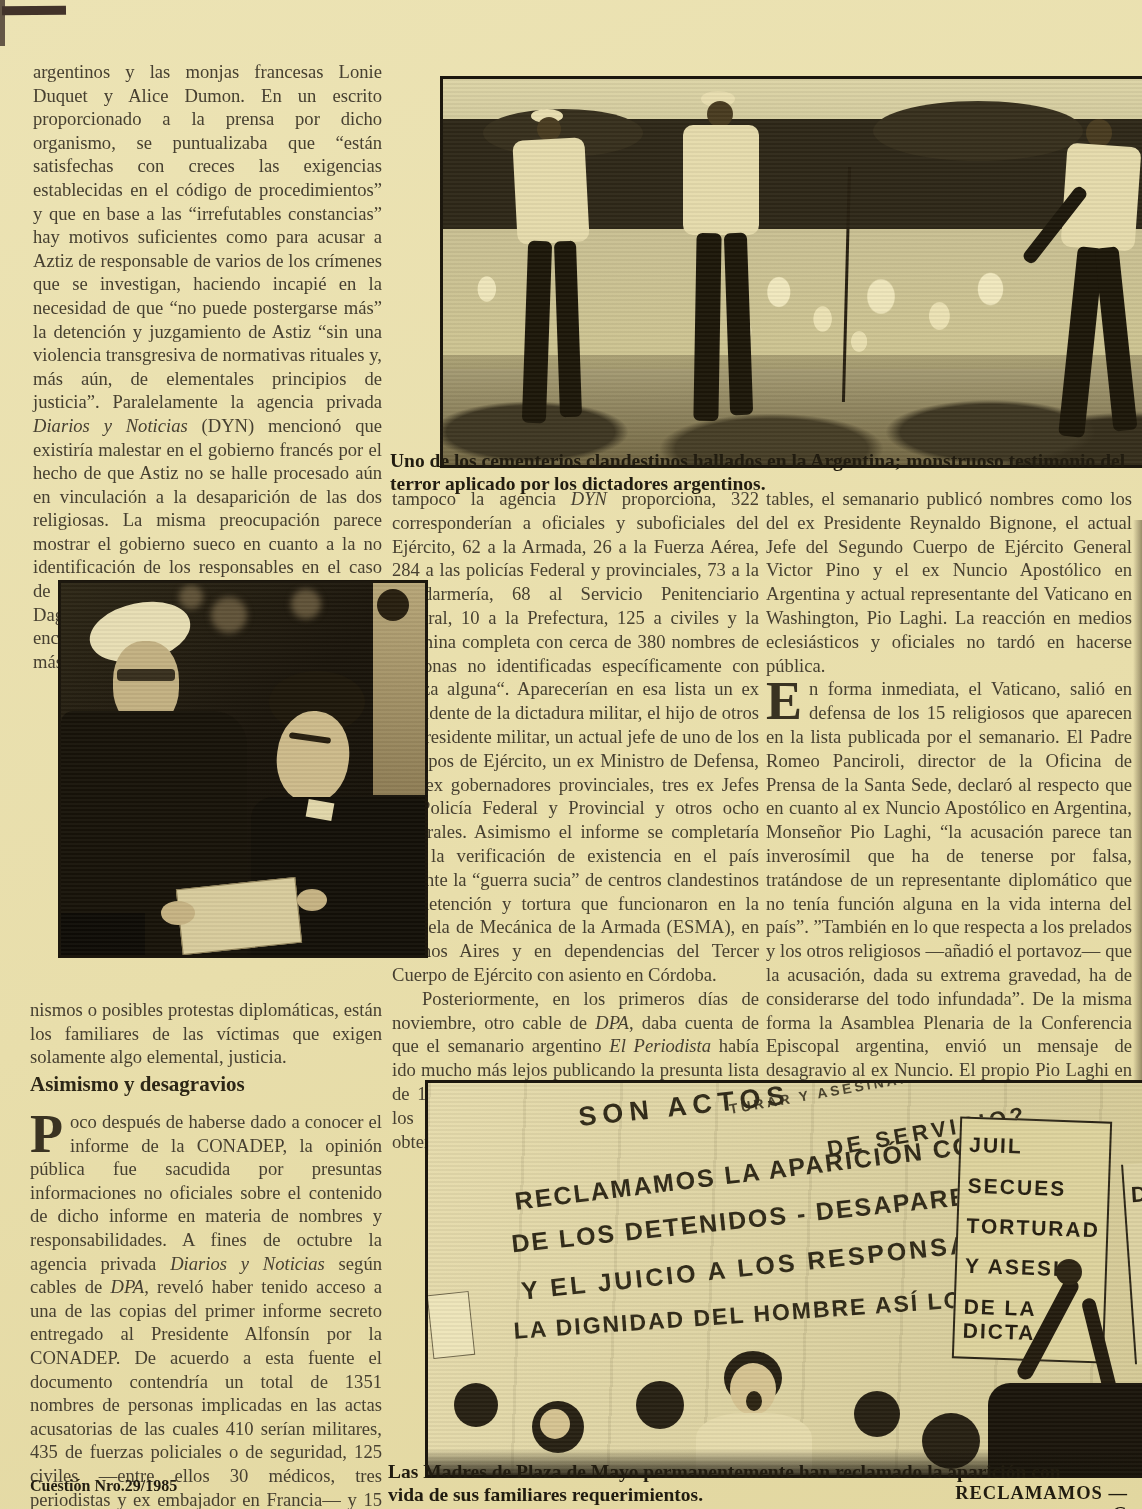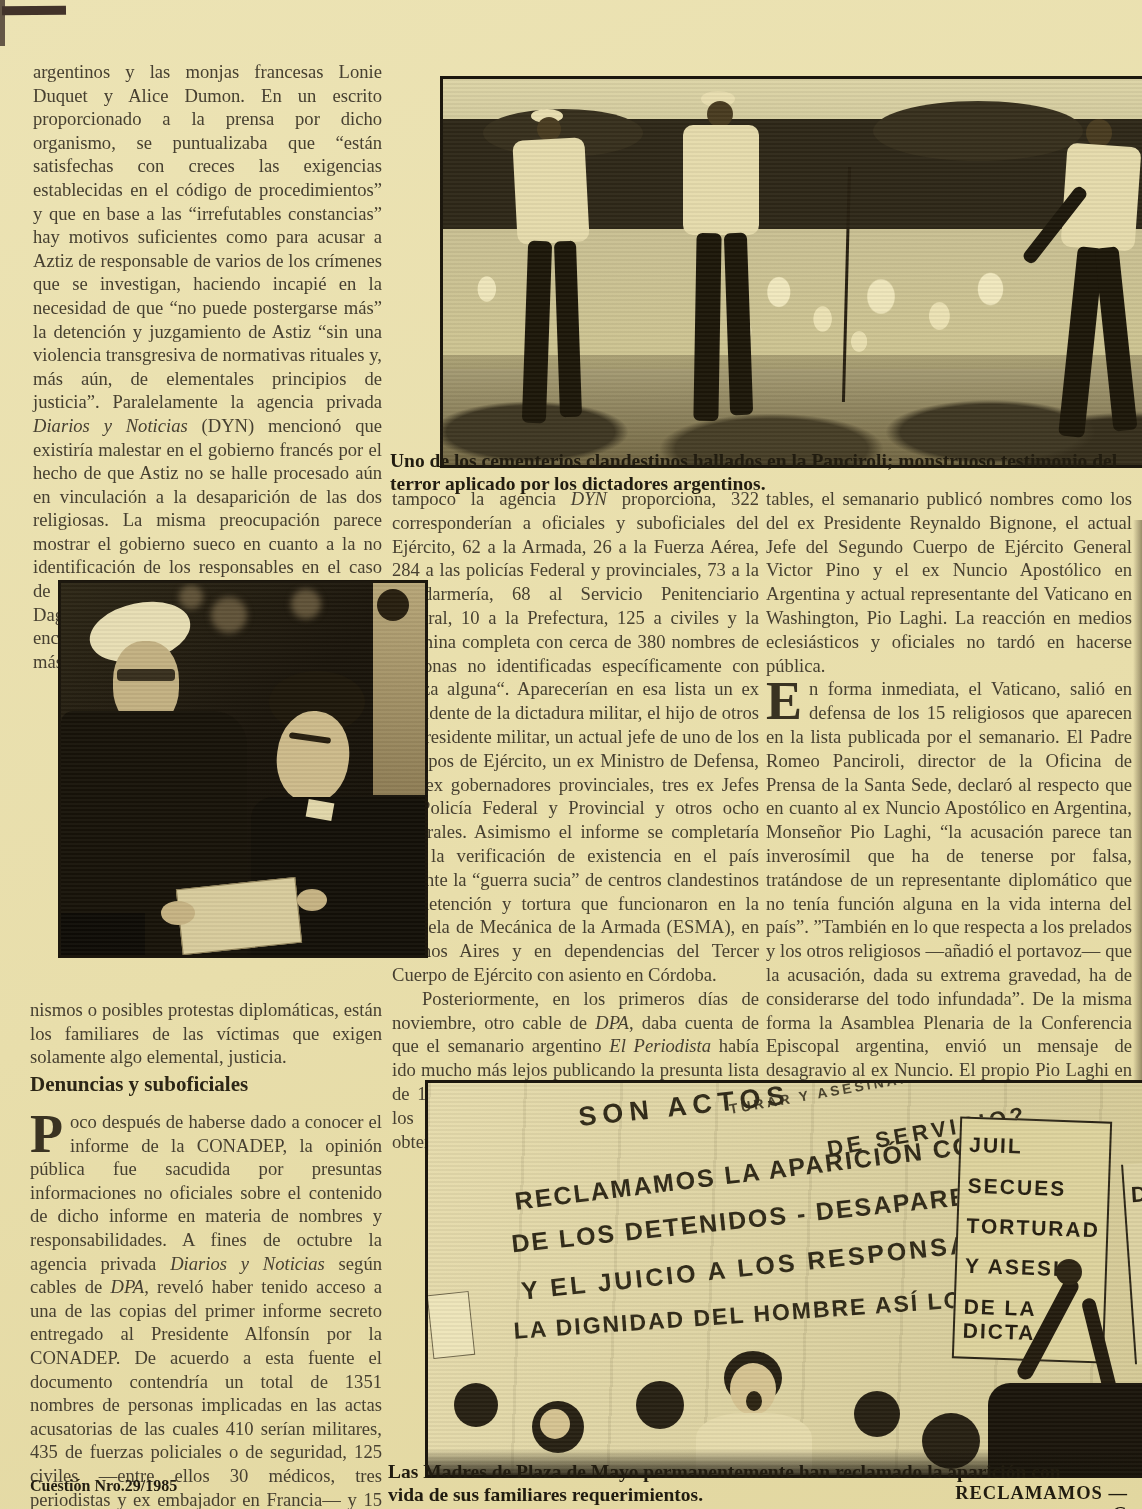--- a/index.html
+++ b/index.html
@@ -153,21 +153,21 @@
       <div class="p-leg" style="left:62px;top:142px;width:23px;height:182px;transform:rotate(-2deg);"></div>
     </div>
     <div class="person" style="left:595px;top:36px;width:120px;height:330px;">
       <div class="p-head" style="left:48px;top:4px;width:26px;height:28px;"></div>
       <div class="p-shirt" style="left:26px;top:30px;width:74px;height:104px;transform:rotate(4deg);"></div>
       <div class="p-arm" style="left:10px;top:64px;width:14px;height:92px;transform:rotate(38deg);"></div>
       <div class="p-leg" style="left:30px;top:132px;width:26px;height:190px;transform:rotate(6deg);"></div>
       <div class="p-leg" style="left:66px;top:132px;width:24px;height:184px;transform:rotate(-6deg);"></div>
     </div>
   </figure>
-  <p class="caption caption-cemetery">Uno de los cementerios clandestinos hallados en la Panciroli; monstruoso testimonio del terror aplicado por los dictadores argentinos.</p>
+  <p class="caption caption-cemetery">Uno de los cementerios clandestinos hallados en la Argentina; monstruoso testimonio del terror aplicado por los dictadores argentinos.</p>
 
   <div class="col col-middle">
     <p class="body-p">tampoco la agencia <i>DYN</i> proporciona, 322 corresponderían a oficiales y suboficiales del Ejército, 62 a la Armada, 26 a la Fuerza Aérea, 284 a las policías Federal y provinciales, 73 a la Gendarmería, 68 al Servicio Penitenciario Federal, 10 a la Prefectura, 125 a civiles y la “nómina completa con cerca de 380 nombres de personas no identificadas específicamente con fuerza alguna“. Aparecerían en esa lista un ex Presidente de la dictadura militar, el hijo de otros ex Presidente militar, un actual jefe de uno de los Cuerpos de Ejército, un ex Ministro de Defensa, dos ex gobernadores provinciales, tres ex Jefes de Policía Federal y Provincial y otros ocho generales. Asimismo el informe se completaría con la verificación de existencia en el país durante la “guerra sucia” de centros clandestinos de detención y tortura que funcionaron en la Escuela de Mecánica de la Armada (ESMA), en Buenos Aires y en dependencias del Tercer Cuerpo de Ejército con asiento en Córdoba.</p>
     <p class="body-p indent">Posteriormente, en los primeros días de noviembre, otro cable de <i>DPA</i>, daba cuenta de que el semanario argentino <i>El Periodista</i> había ido mucho más lejos publicando la presunta lista de 1351 personas acusadas de ser culpables de los crímenes cometidos. Señalando haber obtenido la copia de la lista de fuentes inobje-</p>
   </div>
 
   <div class="col col-right">
     <p class="body-p">tables, el semanario publicó nombres como los del ex Presidente Reynaldo Bignone, el actual Jefe del Segundo Cuerpo de Ejército General Victor Pino y el ex Nuncio Apostólico en Argentina y actual representante del Vaticano en Washington, Pio Laghi. La reacción en medios eclesiásticos y oficiales no tardó en hacerse pública.</p>
     <p class="body-p"><span class="dropcap">E</span><span>n forma inmediata, el Vaticano, salió en defensa de los 15 religiosos que aparecen en la lista publicada por el semanario. El Padre Romeo Panciroli, director de la Oficina de Prensa de la Santa Sede, declaró al respecto que en cuanto al ex Nuncio Apostólico en Argentina, Monseñor Pio Laghi, “la acusación parece tan inverosímil que ha de tenerse por falsa, tratándose de un representante diplomático que no tenía función alguna en la vida interna del país”. ”También en lo que respecta a los prelados y los otros religiosos —añadió el portavoz— que la acusación, dada su extrema gravedad, ha de considerarse del todo infundada”. De la misma forma la Asamblea Plenaria de la Conferencia Episcopal argentina, envió un mensaje de desagravio al ex Nuncio. El propio Pio Laghi en un diálogo telefónico con Buenos Aires, desde los Estados Unidos, negó de plano las acusaciones y conminó al o los responsables de la edición</span></p>
   </div>
@@ -189,21 +189,21 @@
     <div class="abs alf-collar"></div>
     <div class="abs sab-pack"></div>
     <div class="abs sab-hand1"></div>
     <div class="abs sab-hand2"></div>
     <div class="abs sab-shadow"></div>
   </figure>
 
   <div class="col col-left-mid">
     <p class="body-p">nismos o posibles protestas diplomáticas, están los familiares de las víctimas que exigen solamente algo elemental, justicia.</p>
   </div>
-  <h3 class="heading">Denuncias y suboficiales</h3>
+  <h3 class="heading">Asimismo y desagravios</h3>
   <div class="col col-left-bottom">
     <p class="body-p"><span class="dropcap">P</span><span>oco después de haberse dado a conocer el informe de la CONADEP, la opinión pública fue sacudida por presuntas informaciones no oficiales sobre el contenido de dicho informe en materia de nombres y responsabilidades. A fines de octubre la agencia privada <i>Diarios y Noticias</i> según cables de <i>DPA</i>, reveló haber tenido acceso a una de las copias del primer informe secreto entregado al Presidente Alfonsín por la CONADEP. De acuerdo a esta fuente el documento contendría un total de 1351 nombres de personas implicadas en las actas acusatorias de las cuales 410 serían militares, 435 de fuerzas policiales o de seguridad, 125 civiles —entre ellos 30 médicos, tres periodistas y ex embajador en Francia— y 15 religiosos, “incluídos un ex Nuncio Apostólico y un actual Obispo”. De los nombres involucrados en el informe de la CONADEP, que</span></p>
   </div>
 
   <figure class="photo photo-madres">
     <div class="banner-line bl-frag">TURAR Y ASESINAR</div>
     <div class="banner-line bl-1a">SON ACTOS</div>
     <div class="banner-line bl-1b">DE SERVICIO?</div>
     <div class="banner-line bl-2">RECLAMAMOS LA APARICIÓN CON VIDA</div>
     <div class="banner-line bl-3">DE LOS DETENIDOS - DESAPARECIDOS</div>

